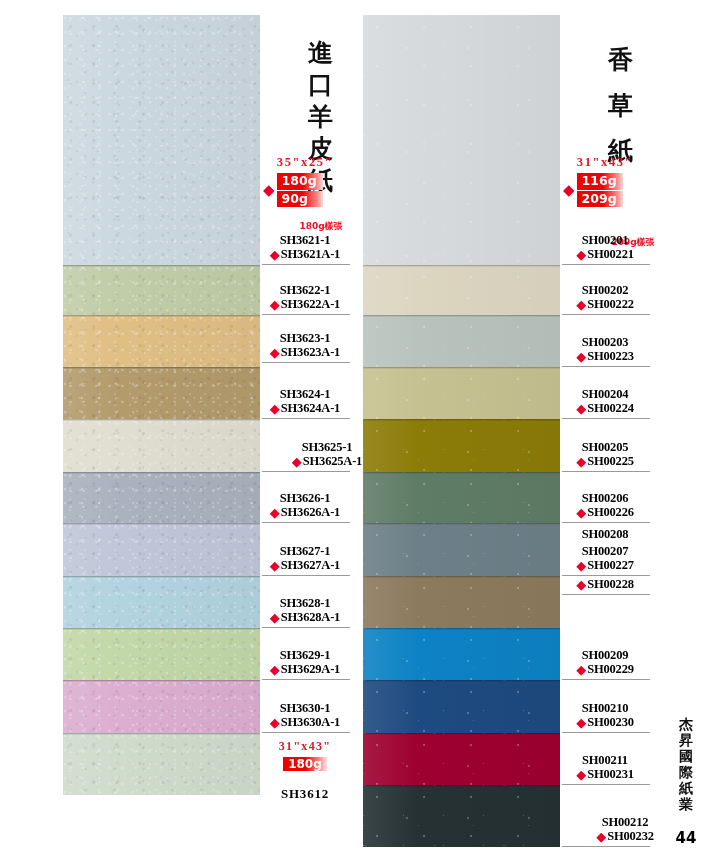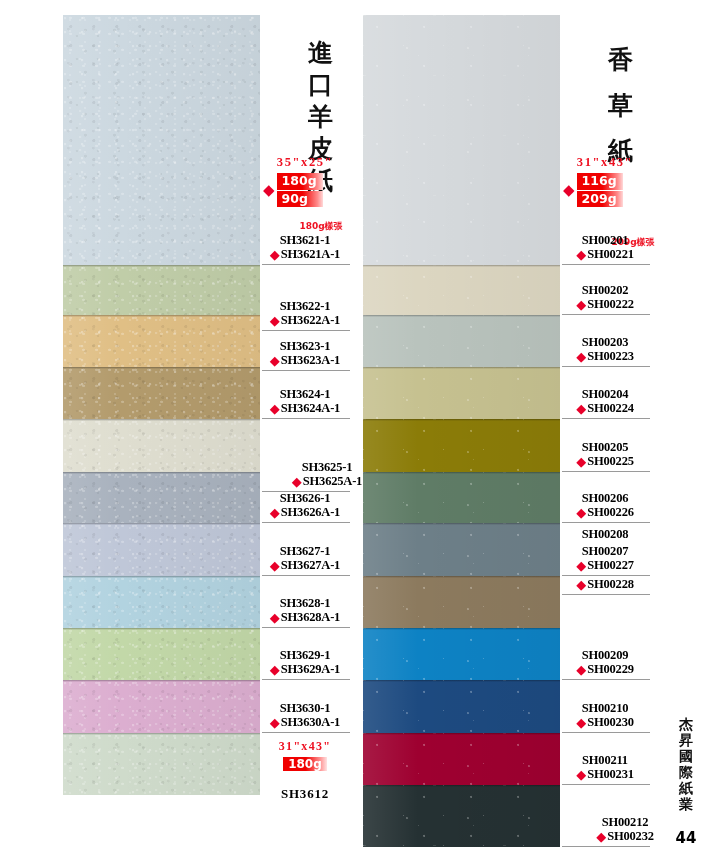--- a/index.html
+++ b/index.html
@@ -174,45 +174,45 @@
           </div>
           <div class="sample-note" style="left: 0px; width: 90px; top: 205px;">180g樣張</div>
           <div class="lbl" style="top: 214px; height: 36px;">
             <div class="code">SH3621-1</div>
             <div class="code-row">
               <span class="dia">◆</span>
               <span class="code">SH3621A-1</span>
             </div>
             <div class="rule"></div>
           </div>
-          <div class="lbl" style="top: 266px; height: 50px;">
+          <div class="lbl" style="top: 250px; height: 50px;">
             <div class="code">SH3622-1</div>
             <div class="code-row">
               <span class="dia">◆</span>
               <span class="code">SH3622A-1</span>
             </div>
             <div class="rule"></div>
           </div>
-          <div class="lbl" style="top: 304px; height: 52px; align-items: center;">
+          <div class="lbl" style="top: 296px; height: 52px; align-items: center;">
             <div class="code">SH3623-1</div>
             <div class="code-row">
               <span class="dia">◆</span>
               <span class="code">SH3623A-1</span>
             </div>
             <div class="rule"></div>
           </div>
           <div class="lbl" style="top: 352px; height: 52px;">
             <div class="code">SH3624-1</div>
             <div class="code-row">
               <span class="dia">◆</span>
               <span class="code">SH3624A-1</span>
             </div>
             <div class="rule"></div>
           </div>
-          <div class="lbl" style="top: 424px; height: 53px; padding-left: 44px;">
+          <div class="lbl" style="top: 404px; height: 53px; padding-left: 44px;">
             <div class="code">SH3625-1</div>
             <div class="code-row">
               <span class="dia">◆</span>
               <span class="code">SH3625A-1</span>
             </div>
             <div class="rule"></div>
           </div>
           <div class="lbl" style="top: 457px; height: 51px;">
             <div class="code">SH3626-1</div>
             <div class="code-row">

